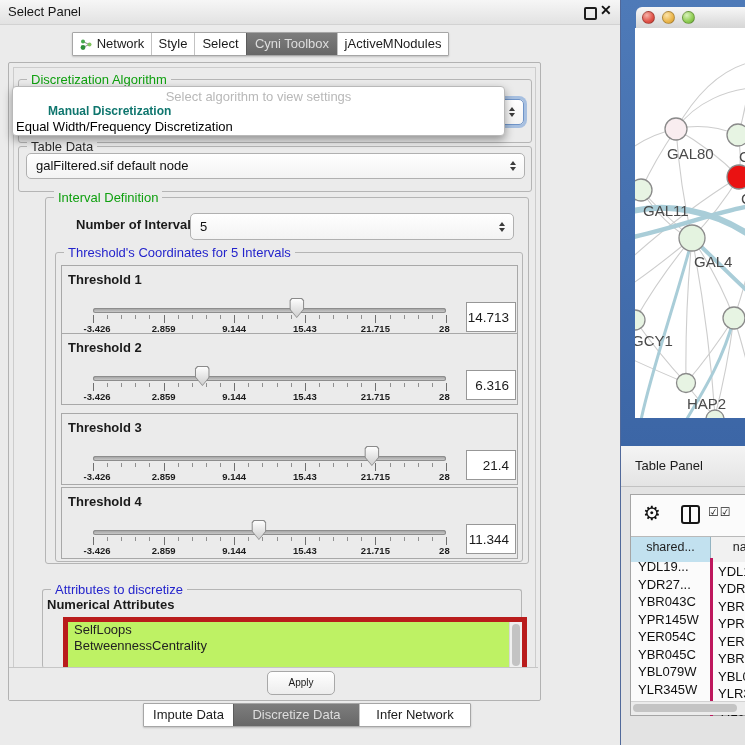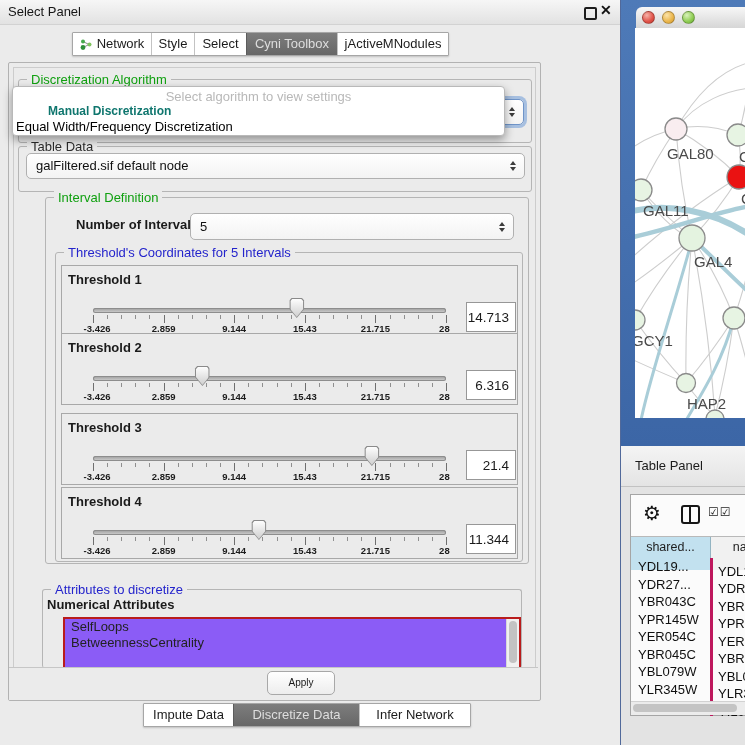--- a/index.html
+++ b/index.html
@@ -78,21 +78,21 @@
   .tick-labels span:nth-child(6){left:100%;transform:translateX(-65%);}
   .sthumb{position:absolute;top:32px;width:15px;height:20px;transform:translateX(-50%);}
   .sthumb .out{position:absolute;inset:0;background:#8a8a8a;
       clip-path:polygon(15% 0,85% 0,100% 13%,100% 55%,50% 100%,0 55%,0 13%);}
   .sthumb .inn{position:absolute;inset:1px;background:linear-gradient(#fdfdfd,#cfcfcf);
       clip-path:polygon(15% 0,85% 0,100% 13%,100% 55%,50% 100%,0 55%,0 13%);}
   .tvalue{position:absolute;left:404px;top:36px;width:50px;height:30px;background:#fff;border:1px solid #979797;
       font-size:13.5px;text-align:right;line-height:30px;padding-right:6px;box-sizing:border-box;}
   
   .attr-heading{position:absolute;left:47px;top:597px;font-size:13px;font-weight:bold;}
-  .attr-list{position:absolute;left:63px;top:617px;width:454px;height:49px;background:#8b5cf6;border:2px solid #b91c1c;overflow:hidden;}
+  .attr-list{position:absolute;left:63px;top:617px;width:454px;height:49px;background:#bef264;border:5px solid #b91c1c;overflow:hidden;}
   .attr-list .item{font-size:13px;line-height:16.4px;padding-left:6px;color:#222;white-space:nowrap;}
   .attr-list .vsb{position:absolute;right:0;top:0;width:12px;height:49px;background:#f0f0f0;border-left:1px solid #d8d8d8;}
   .attr-list .vsb .thumb{position:absolute;left:1.5px;top:2px;width:8px;height:42px;background:#c3c3c3;border-radius:4px;}
   
   .apply-strip{position:absolute;left:9px;top:667px;width:529px;height:32px;background:#ebebeb;border-top:1px solid #c6c6c6;}
   .apply-btn{position:absolute;left:267px;top:671px;width:66px;height:22px;background:linear-gradient(#ffffff,#ededed);
       border:1px solid #a8a8a8;border-radius:5px;font-size:10px;text-align:center;line-height:22px;}
   
   .right-panel{position:absolute;left:620px;top:0;width:125px;height:745px;background:#e3e3e3;border-left:1px solid #51699a;box-sizing:border-box;}
   .net-window{position:absolute;left:0;top:0;width:125px;height:446px;
@@ -106,21 +106,21 @@
   .net-canvas{position:absolute;left:14px;top:28px;width:111px;height:390px;background:#fff;}
   .tp-header{position:absolute;left:0;top:446px;width:125px;height:40px;
       background:linear-gradient(#f4f4f4,#e4e4e4);border-bottom:1px solid #c2c2c2;}
   .tp-header span{position:absolute;left:14px;top:0;line-height:40px;font-size:13px;color:#1c1c1c;}
   .tp-container{position:absolute;left:9px;top:494px;width:120px;height:220px;background:#fbfbfb;border:1px solid #a5a5a5;}
   .gear{position:absolute;left:12px;top:6px;font-size:20px;color:#111;font-family:"DejaVu Sans",sans-serif;}
   .splitcol{position:absolute;left:50px;top:10px;width:15px;height:15px;border:2px solid #161616;border-radius:3px;}
   .splitcol::after{content:"";position:absolute;left:6px;top:0;width:2px;height:15px;background:#161616;}
   .checks{position:absolute;left:77px;top:10px;font-size:12px;letter-spacing:1px;color:#222;font-family:"DejaVu Sans",sans-serif;}
   .tp-headrow{position:absolute;left:0;top:41px;width:160px;height:21px;border-top:1px solid #b9b9b9;border-bottom:1px solid #b0b0b0;}
-  .th{position:absolute;top:0;height:33px;font-size:12.5px;line-height:21px;text-align:center;color:#1d1d1d;}
+  .th{position:absolute;top:0;height:25px;font-size:12.5px;line-height:21px;text-align:center;color:#1d1d1d;}
   .th1{left:0;width:79px;background:#c2e1ef;border-right:1px solid #93b4c2;}
   .th2{left:80px;width:75px;background:#f1f1f1;}
   .tp-rows{position:absolute;left:0;top:63px;width:160px;}
   .trow{height:17.5px;font-size:13px;line-height:17.5px;white-space:nowrap;color:#101010;}
   .trow .td1{display:inline-block;width:72px;padding-left:7px;border-right:3px solid #be185d;overflow:hidden;}
   .trow .td2{display:inline-block;padding-left:5px;}
   .tp-hscroll{position:absolute;left:0;top:206px;width:118px;height:13px;background:#ececec;border-top:1px solid #d2d2d2;}
   .tp-hscroll .thumb{position:absolute;left:2px;top:2px;width:104px;height:8px;background:#c4c4c4;border-radius:4px;}
   .net-icon{width:13px;height:13px;}
 </style>

